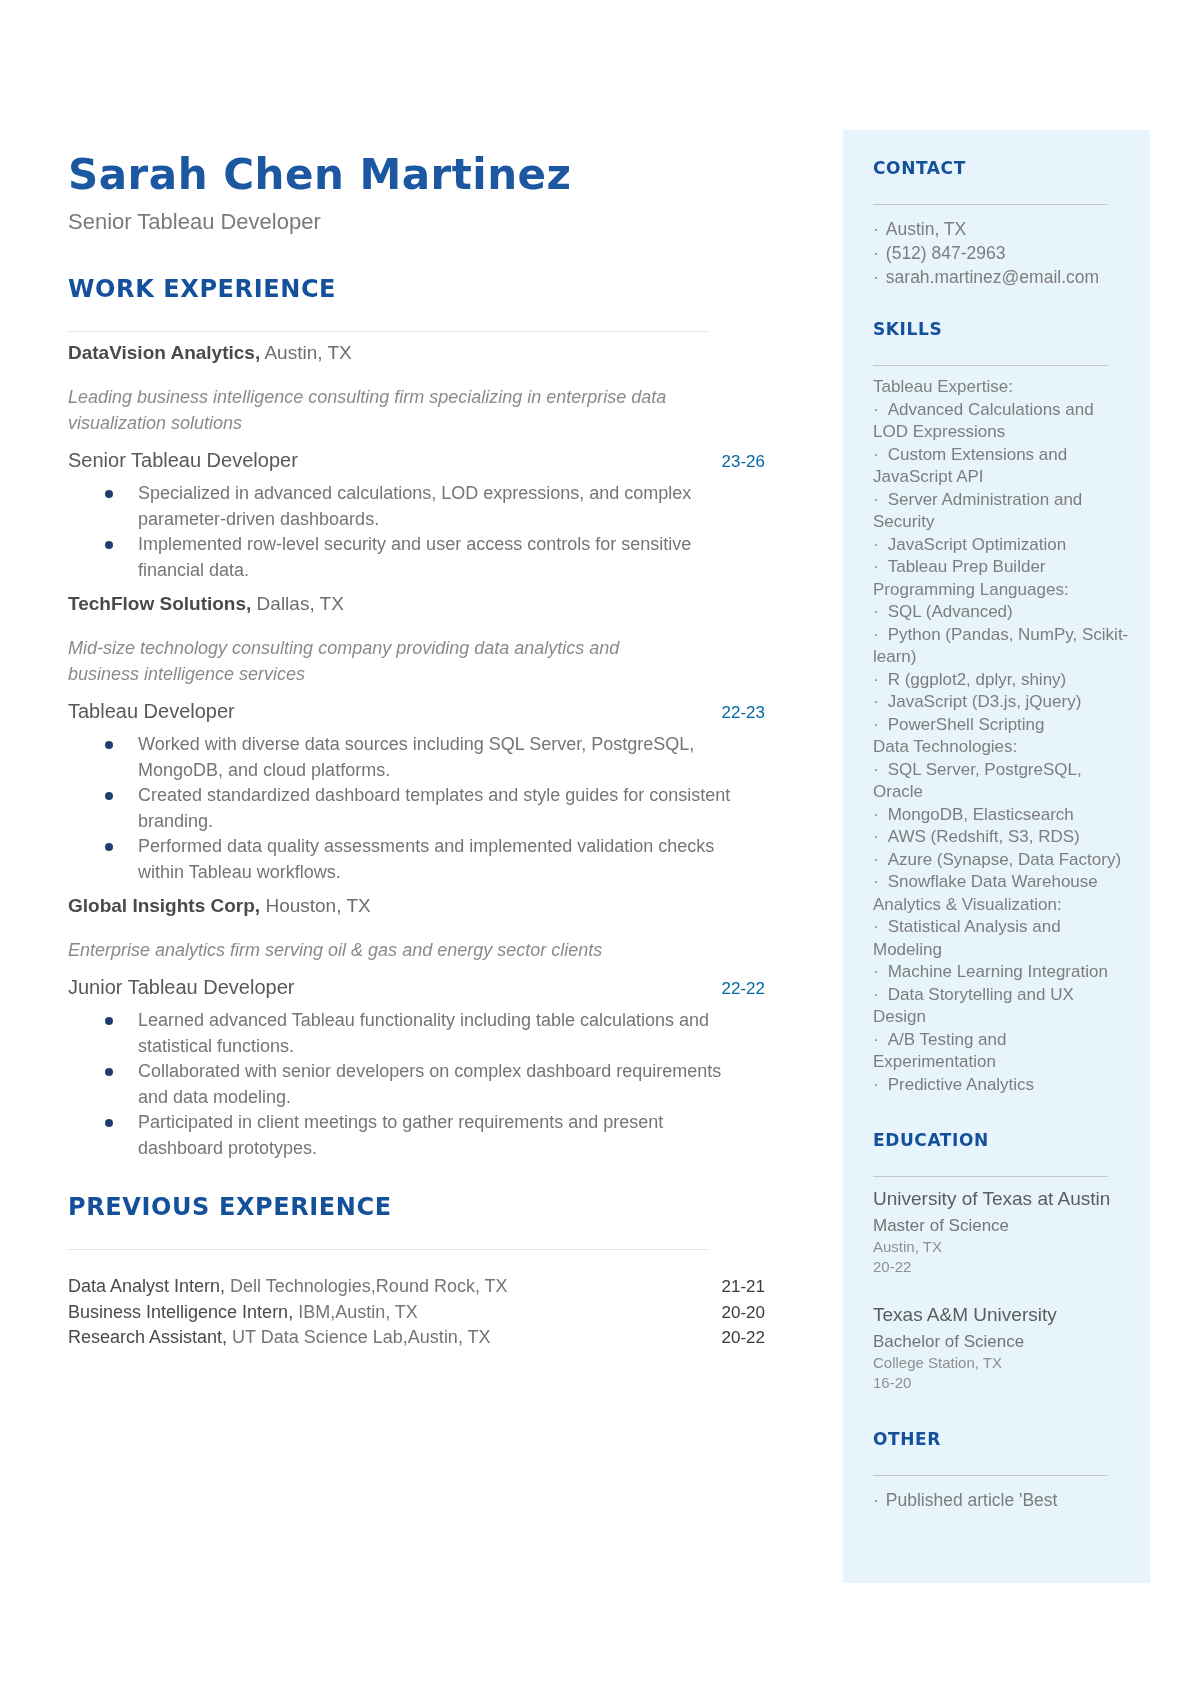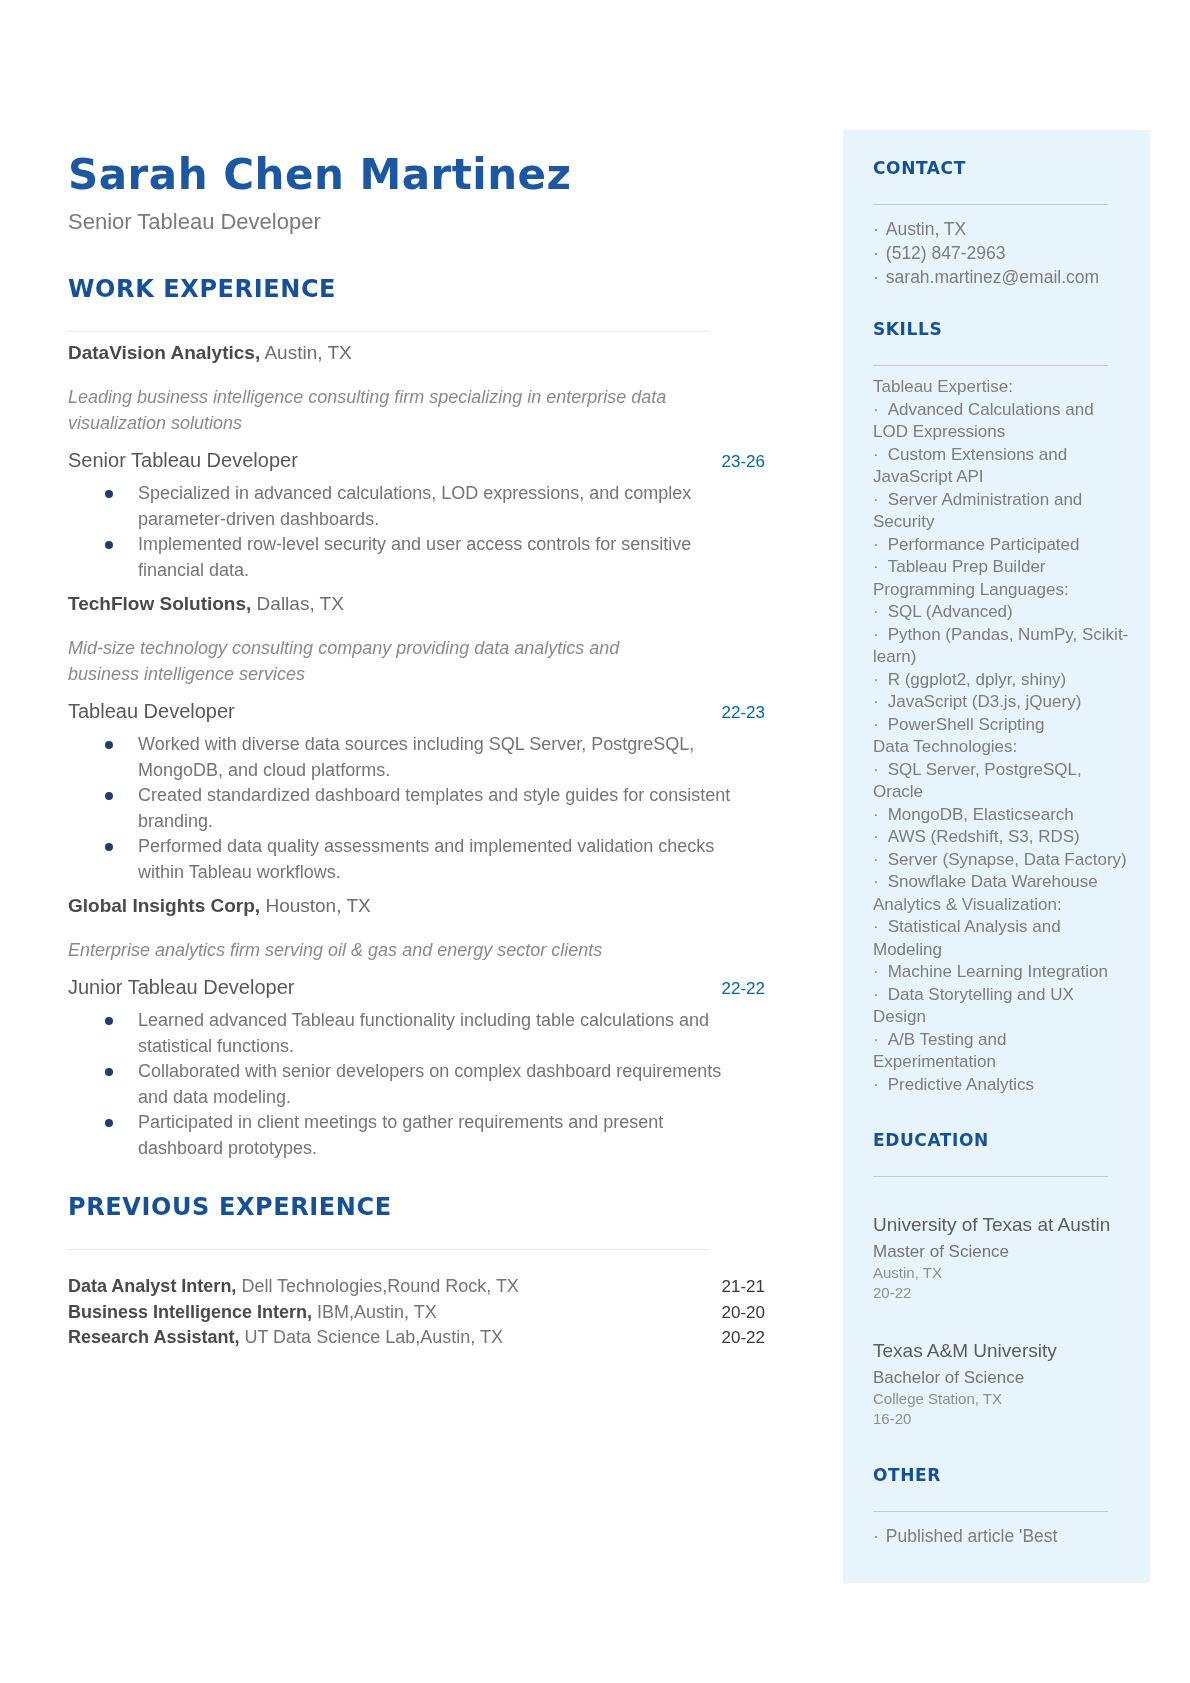--- a/index.html
+++ b/index.html
@@ -56,21 +56,21 @@
   ul.bullets li::before {
     content: "";
     position: absolute; left: -33px; top: 9px;
     width: 8px; height: 8px; border-radius: 50%;
     background: #1f3e6e;
   }
 
   .prev-rows { margin-top: 24px; width: 697px; }
   .prev-row { display: flex; justify-content: space-between; align-items: baseline; line-height: 25.5px; }
   .prev-left { font-size: 18px; color: #757575; }
-  .prev-role { font-weight: 700; color: #4a4a4a; }
+  .prev-role { font-weight: 400; color: #4a4a4a; }
   .prev-dates { font-size: 17px; color: #3a3a3a; }
 
   
   .sidebar {
     position: absolute; left: 843px; top: 130px; width: 318px;
   }
   .sidebar::before {
     content: "";
     position: absolute; left: 0; top: 0; width: 307px; height: 1453px;
     background: #e8f4fc;
@@ -92,21 +92,21 @@
   .skill-label { font-size: 17px; line-height: 22.5px; color: #7f7f7f; }
   .skill-item { font-size: 17px; line-height: 22.5px; color: #7d7d7d; }
   .skill-item::before { content: "·"; margin-right: 9px; color: #8a8a8a; }
 
   .sb-heading-2 { margin-top: 34px; }
   .sb-heading-3 { margin-top: 36px; }
   .contact-gap { margin-top: 30px; }
 
   .school { margin-top: 10px; }
   .school + .school { margin-top: 26px; }
-  .school-name { font-size: 19px; line-height: 24px; color: #5c5c5c; margin-top: 36px; }
+  .school-name { font-size: 19px; line-height: 24px; color: #5c5c5c; }
   .school-degree { margin-top: 4px; font-size: 17px; line-height: 22px; color: #747474; }
   .school-loc { font-size: 15px; line-height: 20px; color: #8f8f8f; }
   .school-dates { font-size: 15px; line-height: 20px; color: #8f8f8f; }
 
   .other-list { margin-top: 12px; }
   .other-item { font-size: 17.5px; line-height: 24px; color: #7d7d7d; }
   .other-item::before { content: "·"; margin-right: 7px; color: #8a8a8a; }
 </style>
 </head>
 <body>
@@ -201,35 +201,35 @@
     </div>
 
     <div class="sb-heading contact-gap">SKILLS</div>
     <div class="sb-divider"></div>
     <div class="skills-list">
 
       <div class="skill-label">Tableau Expertise:</div>
       <div class="skill-item">Advanced Calculations and LOD Expressions</div>
       <div class="skill-item">Custom Extensions and JavaScript API</div>
       <div class="skill-item">Server Administration and Security</div>
-      <div class="skill-item">Performance Participated</div>
+      <div class="skill-item">JavaScript Optimization</div>
       <div class="skill-item">Tableau Prep Builder</div>
 
       <div class="skill-label">Programming Languages:</div>
       <div class="skill-item">SQL (Advanced)</div>
       <div class="skill-item">Python (Pandas, NumPy, Scikit-learn)</div>
       <div class="skill-item">R (ggplot2, dplyr, shiny)</div>
       <div class="skill-item">JavaScript (D3.js, jQuery)</div>
       <div class="skill-item">PowerShell Scripting</div>
 
       <div class="skill-label">Data Technologies:</div>
       <div class="skill-item">SQL Server, PostgreSQL, Oracle</div>
       <div class="skill-item">MongoDB, Elasticsearch</div>
       <div class="skill-item">AWS (Redshift, S3, RDS)</div>
-      <div class="skill-item">Server (Synapse, Data Factory)</div>
+      <div class="skill-item">Azure (Synapse, Data Factory)</div>
       <div class="skill-item">Snowflake Data Warehouse</div>
 
       <div class="skill-label">Analytics &amp; Visualization:</div>
       <div class="skill-item">Statistical Analysis and Modeling</div>
       <div class="skill-item">Machine Learning Integration</div>
       <div class="skill-item">Data Storytelling and UX Design</div>
       <div class="skill-item">A/B Testing and Experimentation</div>
       <div class="skill-item">Predictive Analytics</div>
 
     </div>

